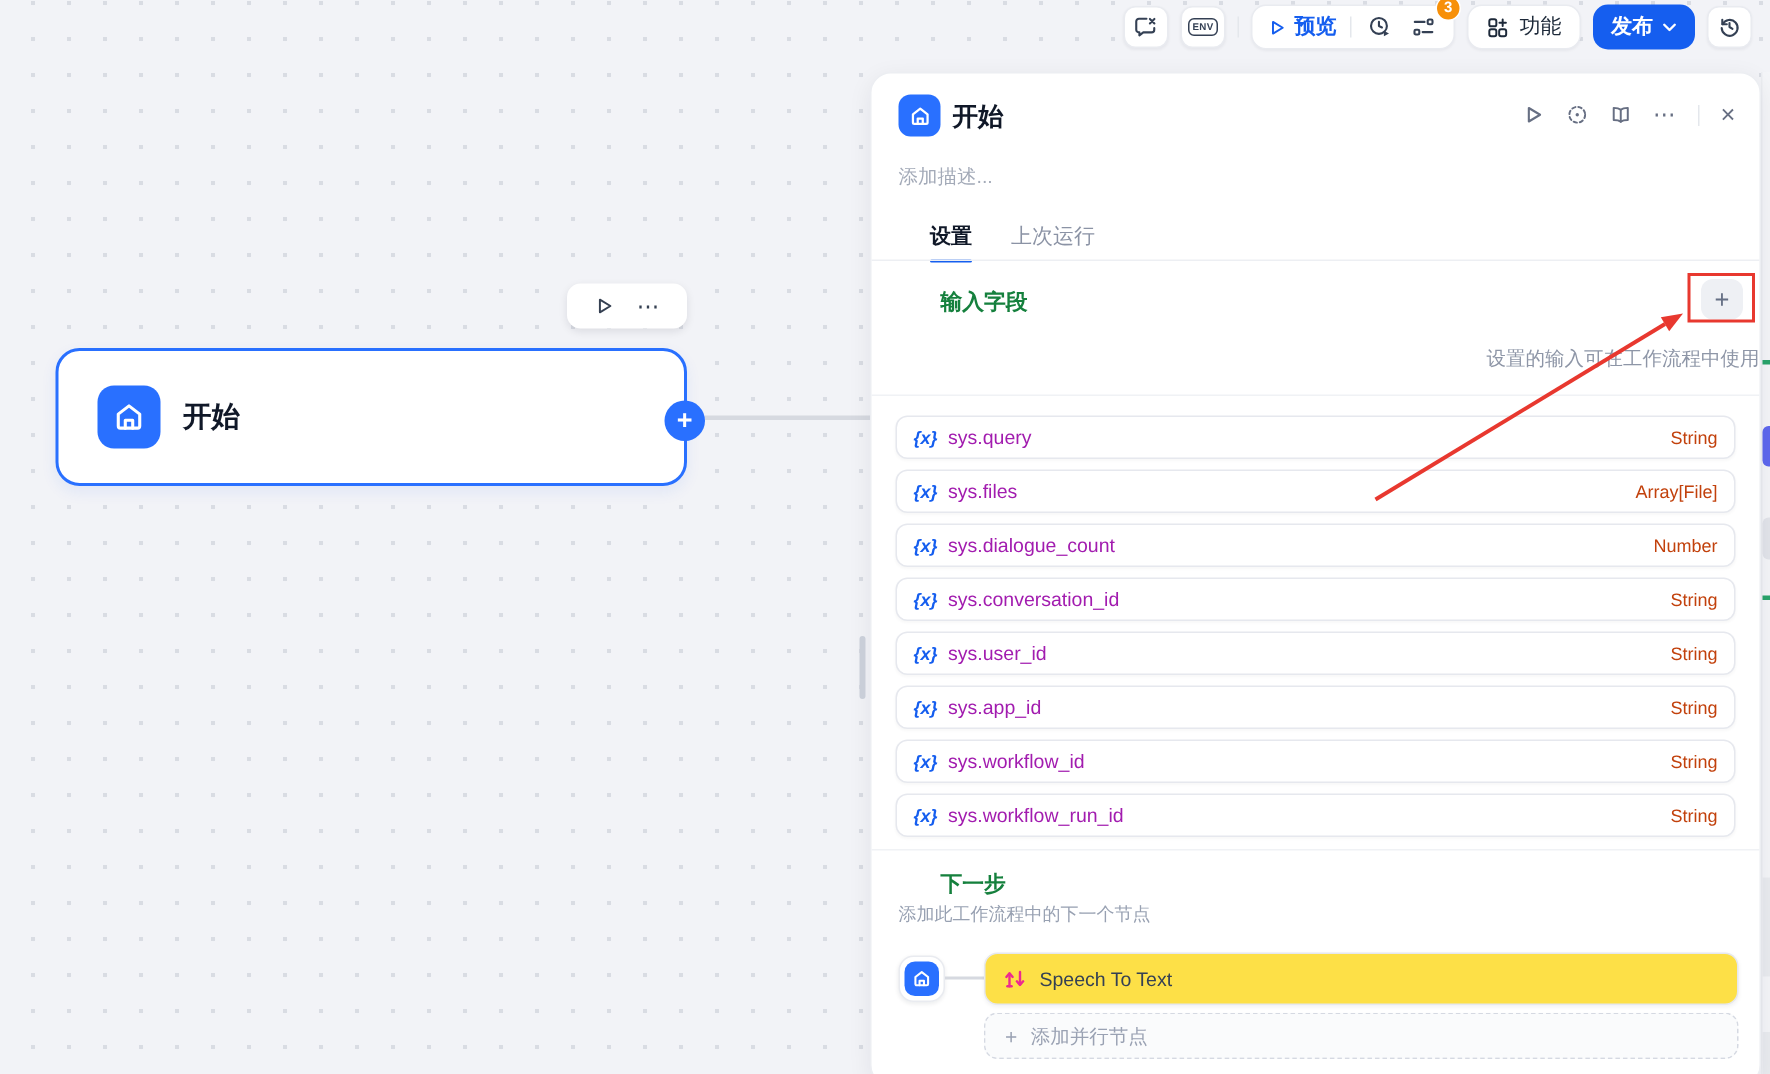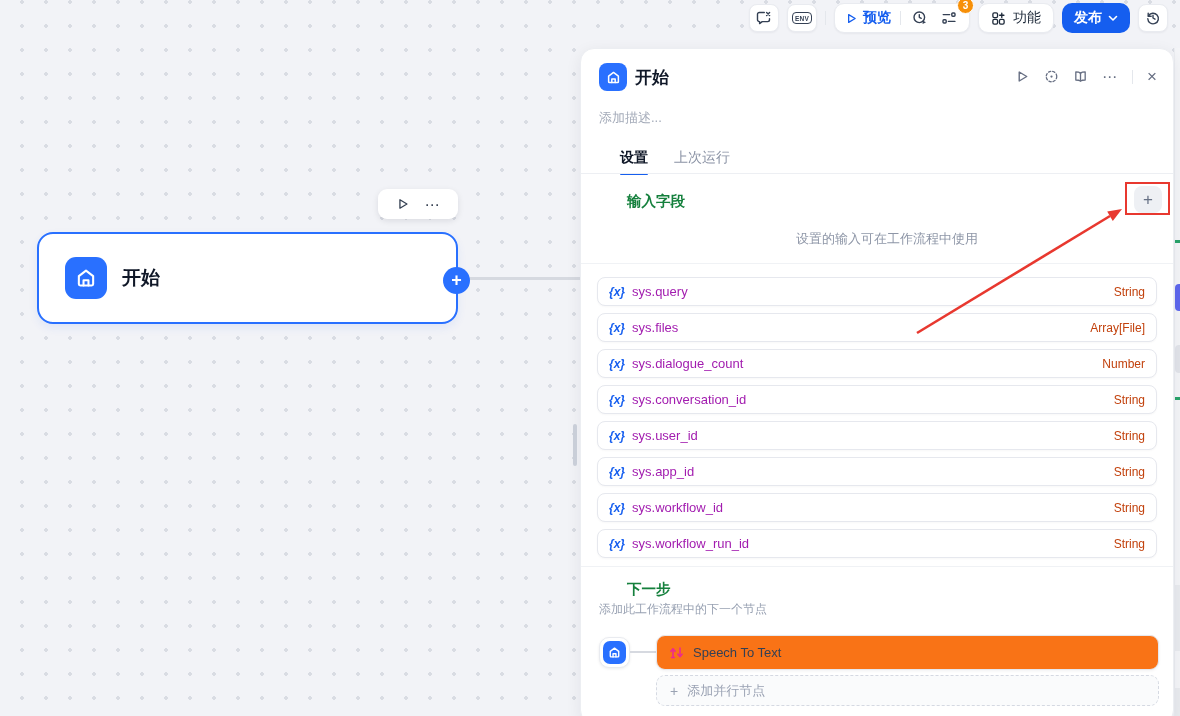--- a/index.html
+++ b/index.html
@@ -82,42 +82,42 @@
   .tab { font-size:14px; color:#8b93a5; font-weight:500; position:relative; padding-bottom:8px; }
   .tab.active { color:#101828; font-weight:700; }
   .tab-indicator { position:absolute; left:0; bottom:0; width:100%; height:2px; background:#155eef; border-radius:1px; }
   .tab-border { position:absolute; left:0; right:0; top:124px; height:1px; background:#edeff3; }
 
   .sec-head { position:absolute; left:18px; font-size:14.5px; font-weight:700; color:#15803d;margin-left:28px; }
   .add-btn {
     position:absolute; left:553px; top:137px; width:28px; height:27px; background:#eef0f4; border:none;
     border-radius:8px; color:#667085; font-size:17px; line-height:1; display:flex; align-items:center; justify-content:center;
   }
-  .helper { position:absolute; left:0; right:0; top:181px; text-align:center; font-size:13px; color:#8e96a7;margin-left:20px; }
+  .helper { position:absolute; left:0; right:0; top:181px; text-align:right; font-size:13px; color:#8e96a7;margin-left:20px; }
   .hdiv { position:absolute; left:0; right:0; height:1px; background:#f0f2f5; }
 
   .vars { position:absolute; left:16px; right:16px; top:228px; }
   .var-row {
     height:29px; margin-bottom:7px; background:#fff; border:1px solid #e6e8ee; border-radius:8px;
     box-shadow:0 1px 2px rgba(16,24,40,.03); display:flex; align-items:center; padding:0 11px; gap:7px;
   }
   .var-x { color:#155eef; font-size:12px; font-weight:700; font-style:italic; }
   .var-name { font-size:13px; font-weight:500; color:#a21caf; font-style:normal; }
   .var-type { margin-left:auto; font-size:12px; color:#c2410c; }
 
   .next-head { top:531px;font-family:Liberation Mono, monospace; }
   .next-sub { position:absolute; left:18px; top:552px; font-size:12px; color:#98a1b2; }
   .mini-node {
     position:absolute; left:18px; top:588px; width:31px; height:31px; background:#fff; border:1px solid #e9ebf0;
     border-radius:10px; box-shadow:0 1px 3px rgba(16,24,40,.08); display:flex; align-items:center; justify-content:center;
   }
   .mini-node-inner { width:23px; height:23px; background:#2970ff; border-radius:7px; display:flex; align-items:center; justify-content:center; }
   .mini-conn { position:absolute; left:49px; top:602px; width:26px; height:2px; background:#d6d9e0; }
   .next-card {
-    position:absolute; left:75px; top:586px; width:503px; height:35px; background:#f97316; border:1px solid #e6e8ee;
+    position:absolute; left:75px; top:586px; width:503px; height:35px; background:#fde047; border:1px solid #e6e8ee;
     border-radius:9px; box-shadow:0 1px 3px rgba(16,24,40,.06); display:flex; align-items:center; padding:0 12px; gap:9px;
   }
   .next-card-label { font-size:13px; font-weight:500; color:#344054; }
   .parallel-card {
     position:absolute; left:75px; top:626px; width:503px; height:31px; background:#fafbfc;
     border:1px dashed #d5d9e2; border-radius:9px; display:flex; align-items:center; padding:0 13px; gap:9px;
     color:#9aa2b3; font-size:13px;
   }
   .parallel-plus { font-size:14px; line-height:1; color:#9aa2b3; }
 

